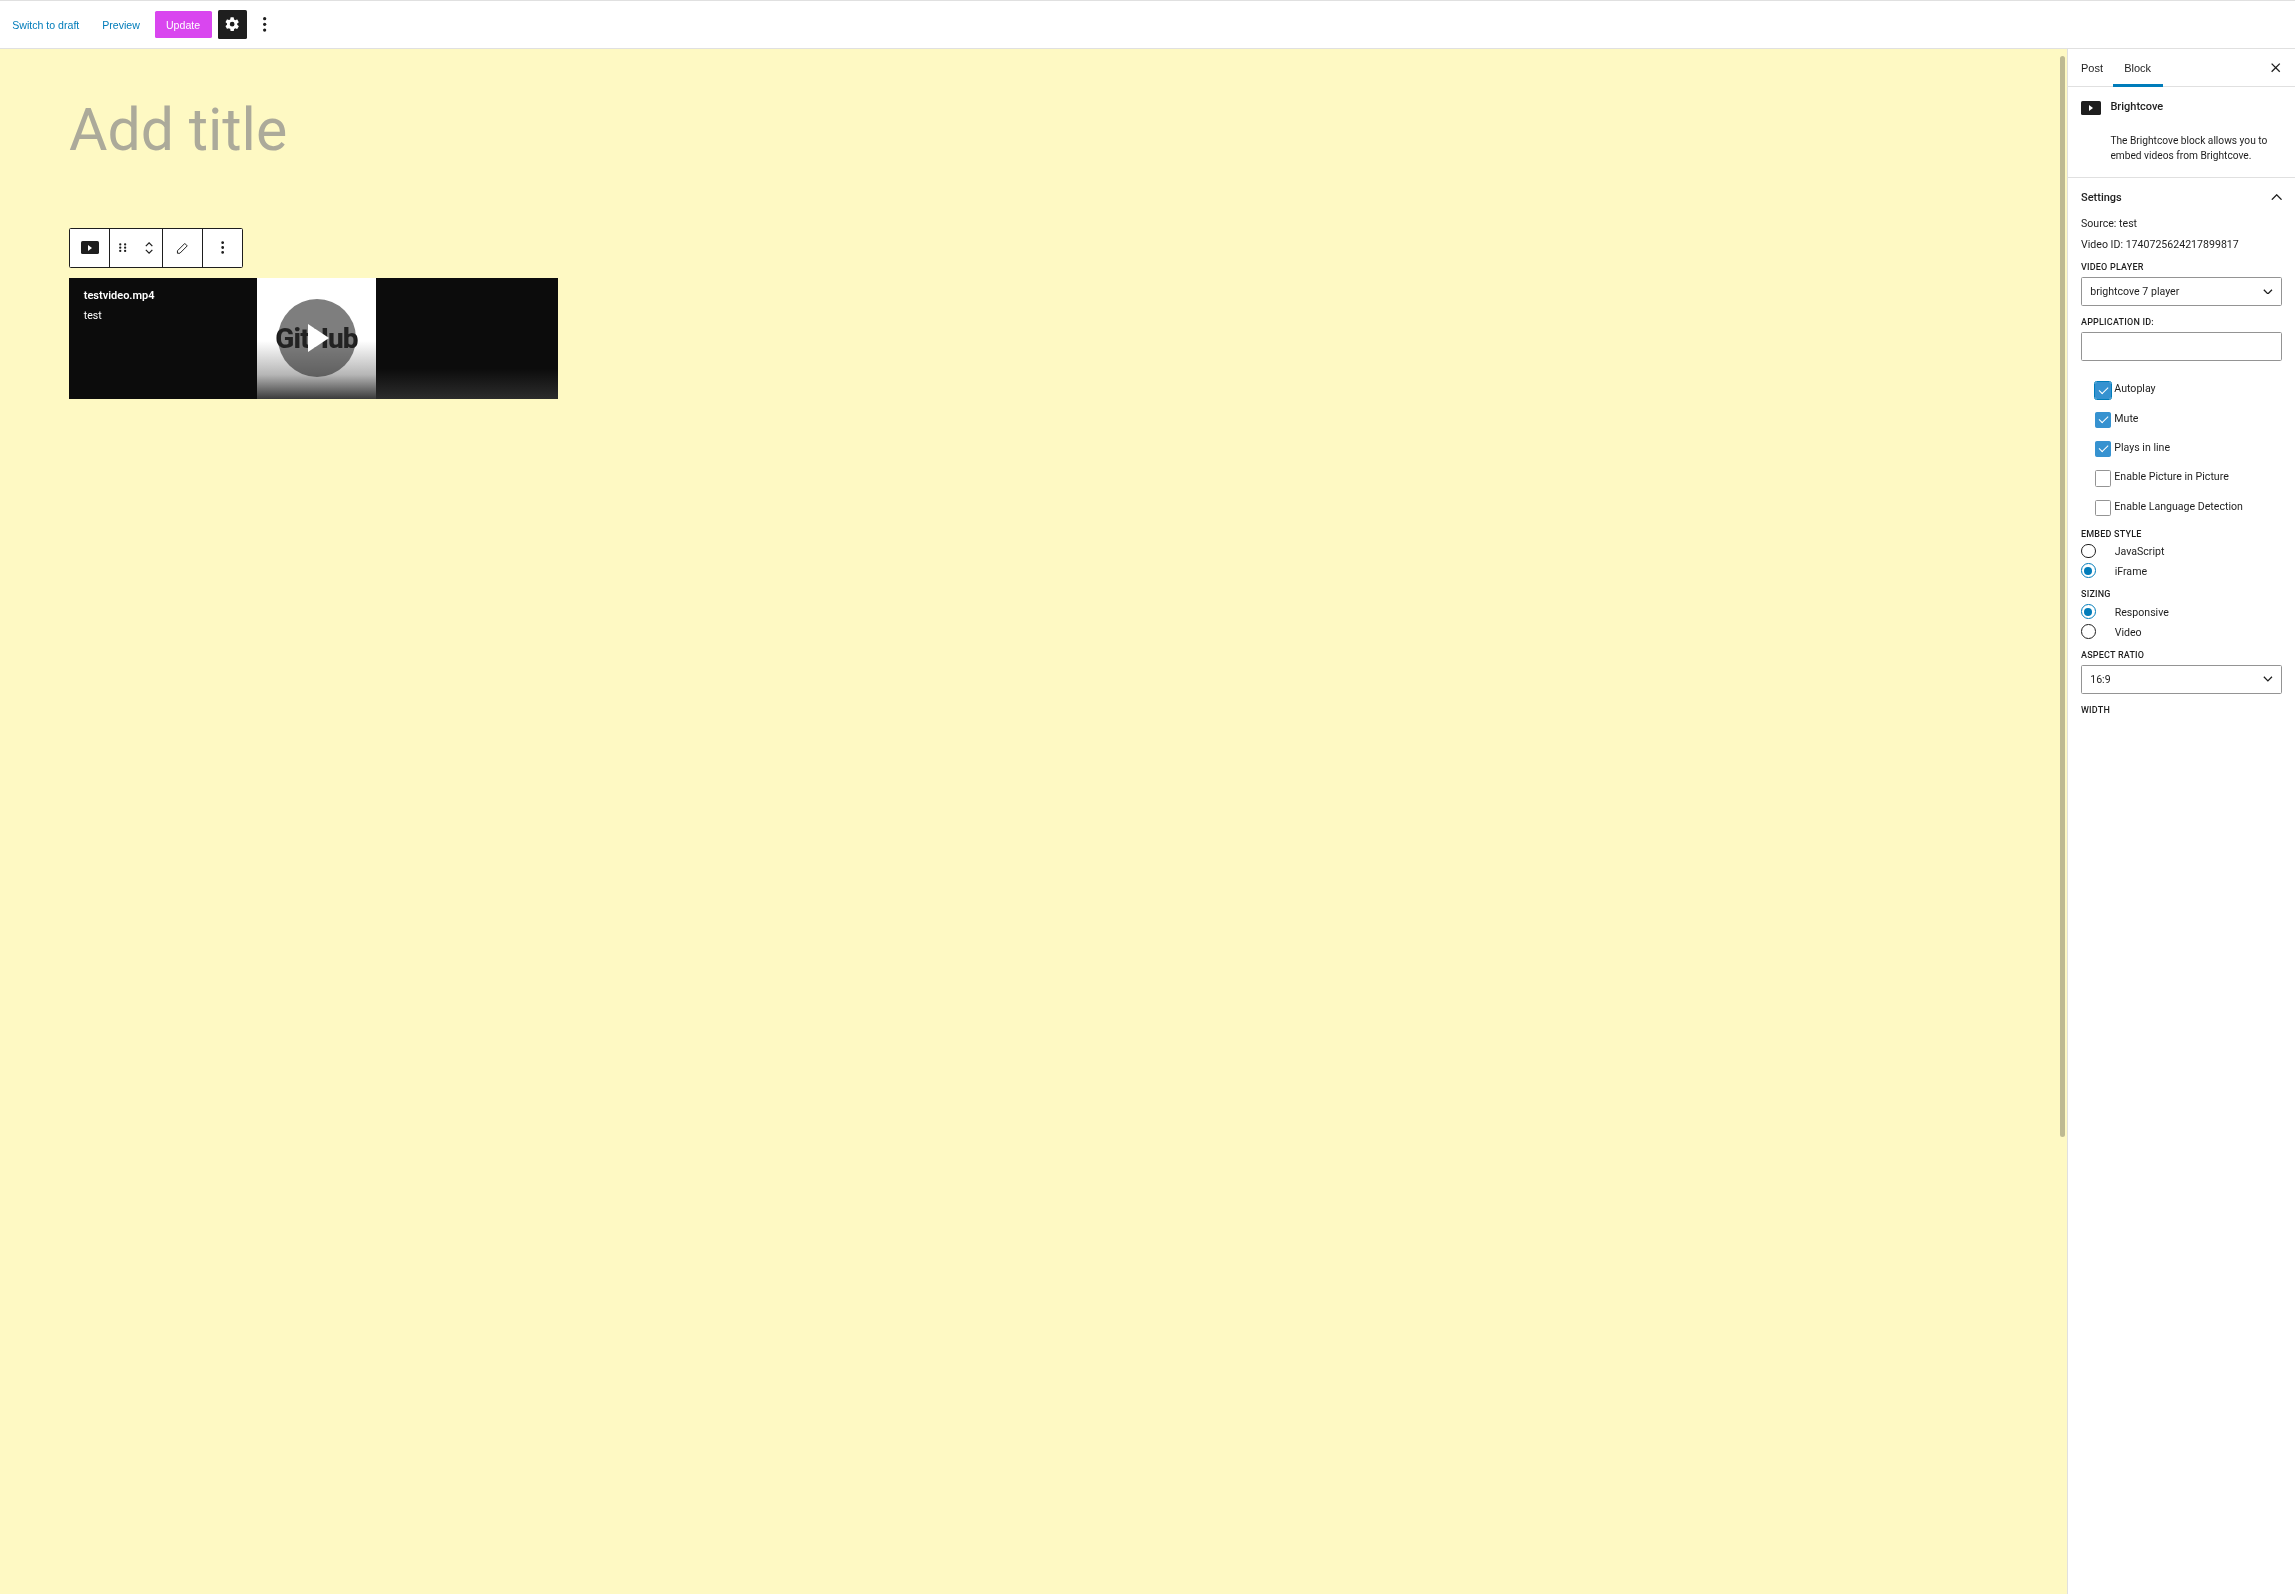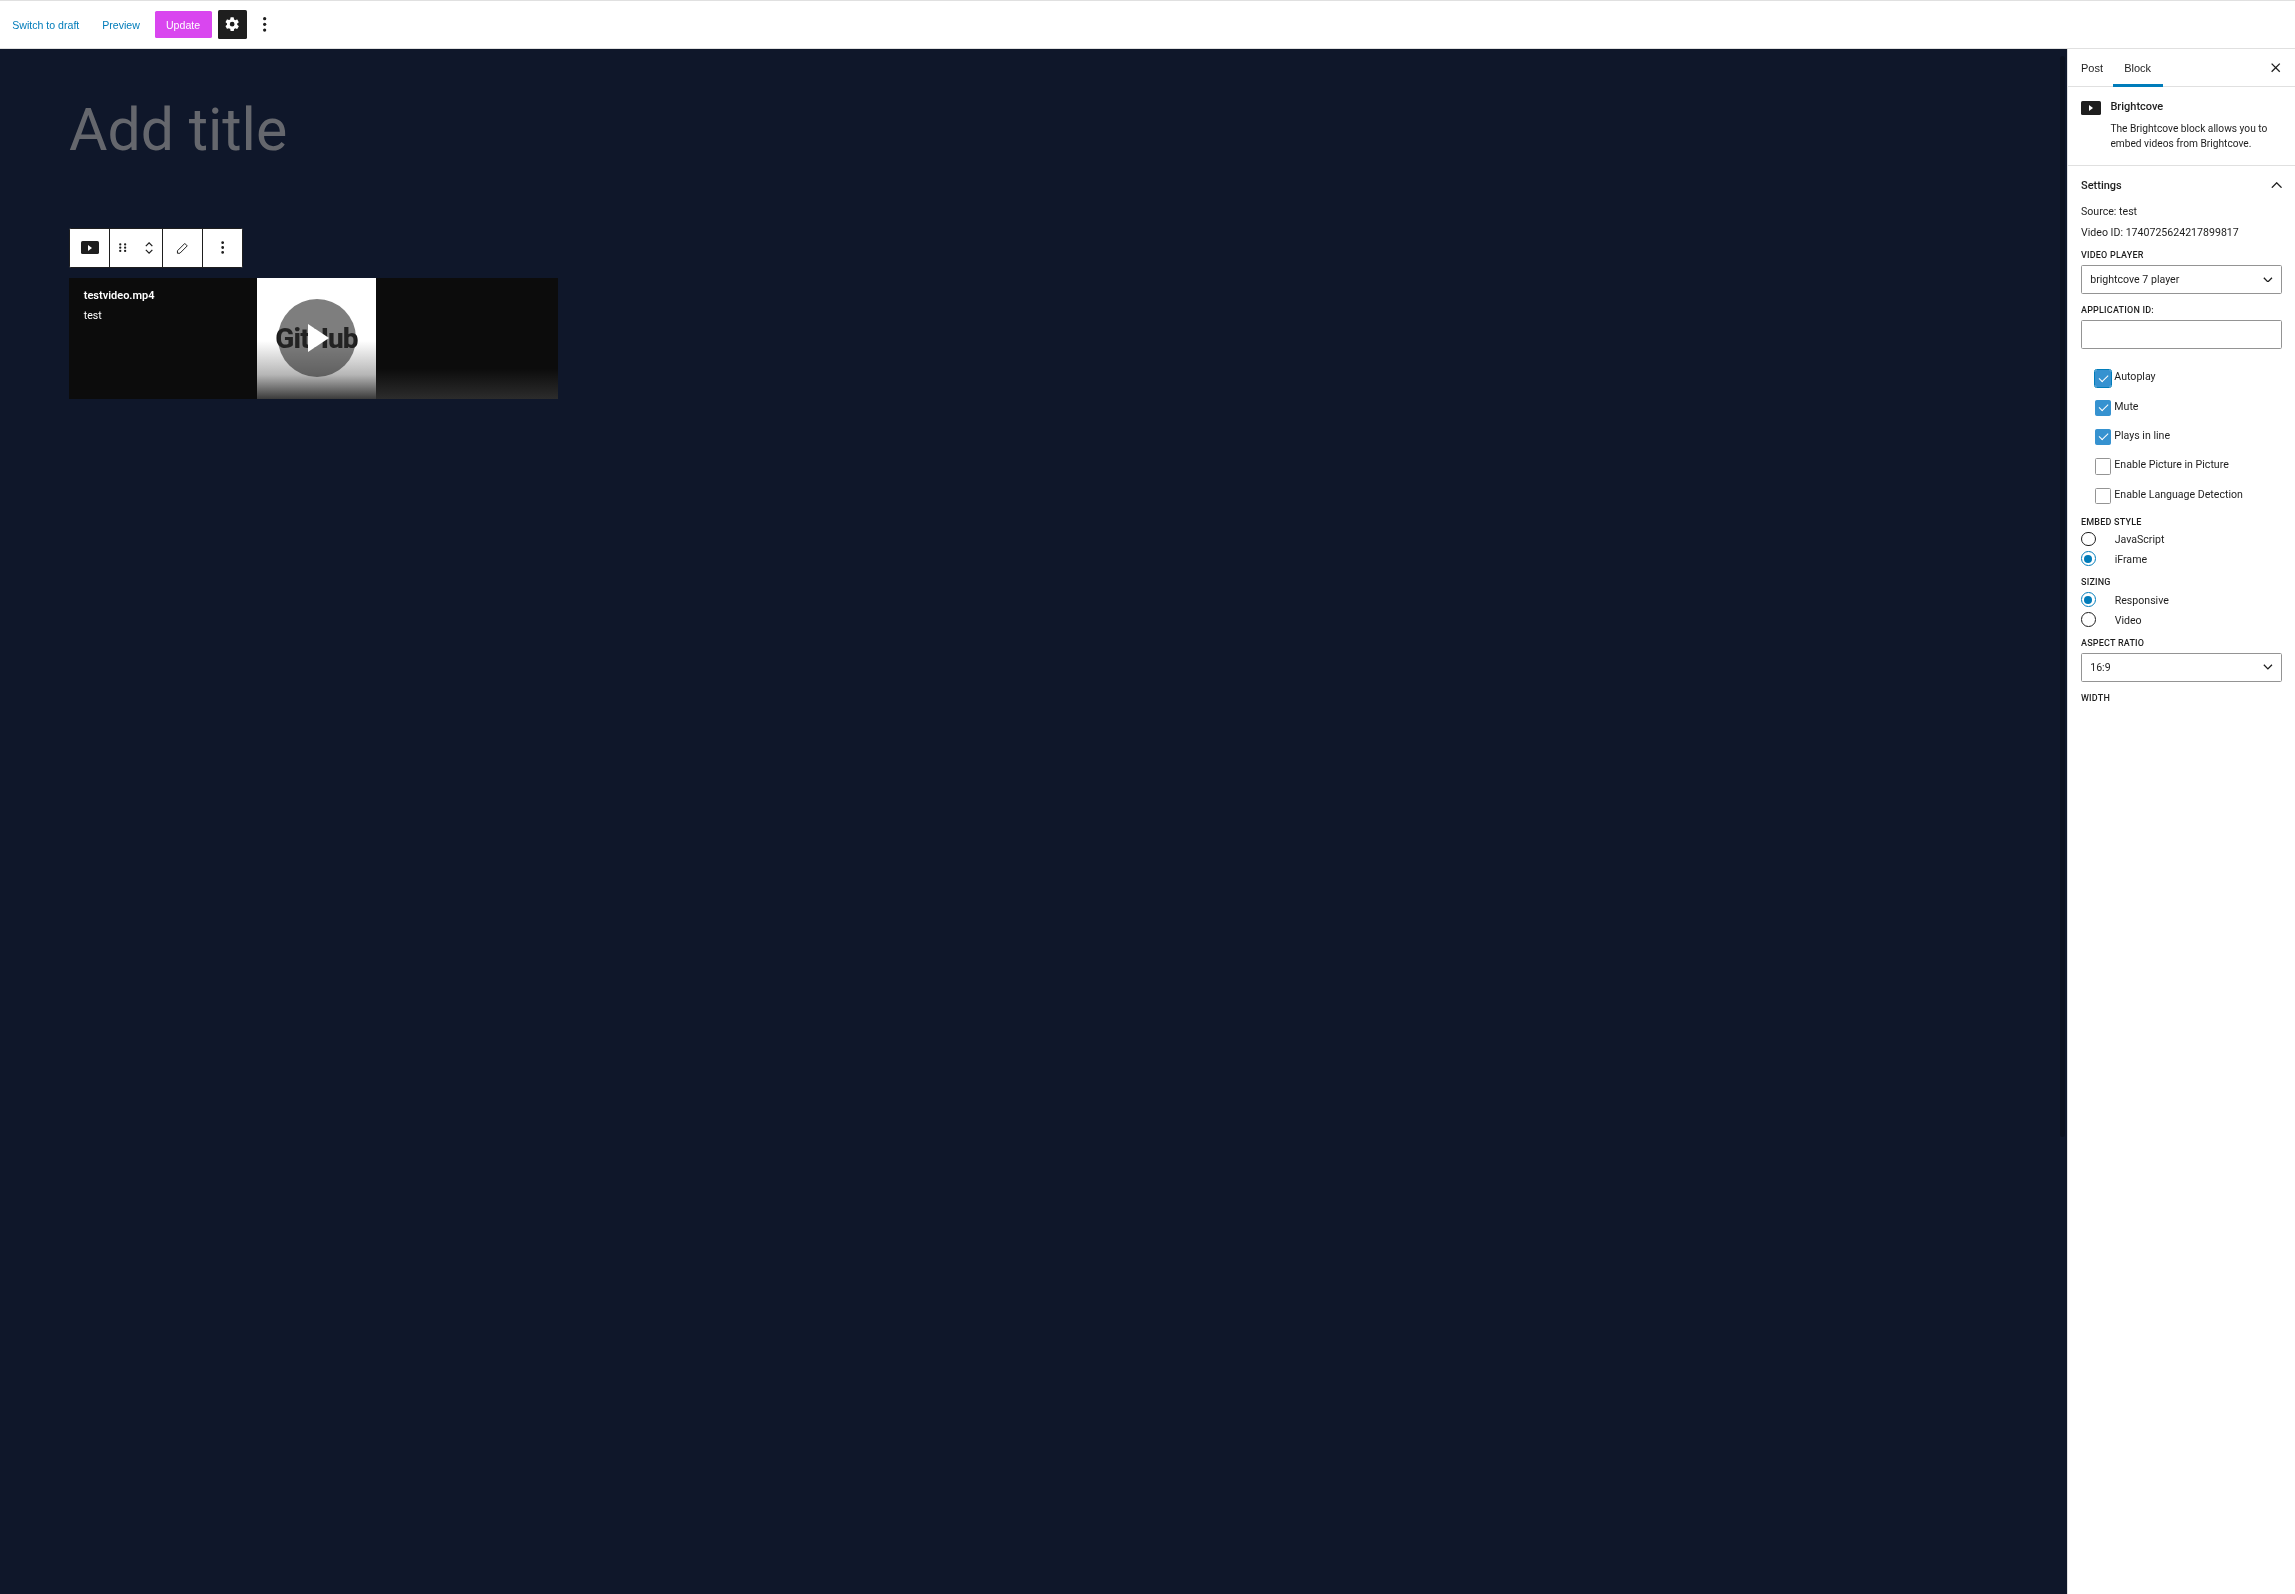--- a/index.html
+++ b/index.html
@@ -56,21 +56,21 @@
     align-items: center;
     justify-content: center;
     cursor: pointer;
   }
   .main {
     display: flex;
     height: calc(100vh - 49px);
   }
   .editor-wrap {
     flex: 1;
-    background: #0f172a;
+    background: #fef9c3;
     position: relative;
     overflow-y: auto;
   }
   .editor-scroll {
     padding: 49px 69px 33px 69px;
     min-height: 100%;
   }
   .scrollbar-right {
     position: absolute;
     right: 1.6px;
@@ -249,21 +249,21 @@
     justify-content: center;
     flex-shrink: 0;
     margin-top: 0.8px;
   }
   .block-desc .bicon::after {
     content: "";
     border-left: 4.9px solid #fff;
     border-top: 3.3px solid transparent;
     border-bottom: 3.3px solid transparent;
   }
-  .block-desc .txt .bname { font-weight: 500; font-size: 11px; margin-bottom: 8px; }
+  .block-desc .txt .bname { font-weight: 500; font-size: 11px; margin-bottom: 20px; }
   .block-desc .txt .bhelp { font-size: 10.2px; color: #1e1e1e; line-height: 1.5; }
   .panel-header {
     display: flex;
     align-items: center;
     justify-content: space-between;
     padding: 13px;
     font-weight: 500;
     font-size: 11px;
     cursor: pointer;
   }

